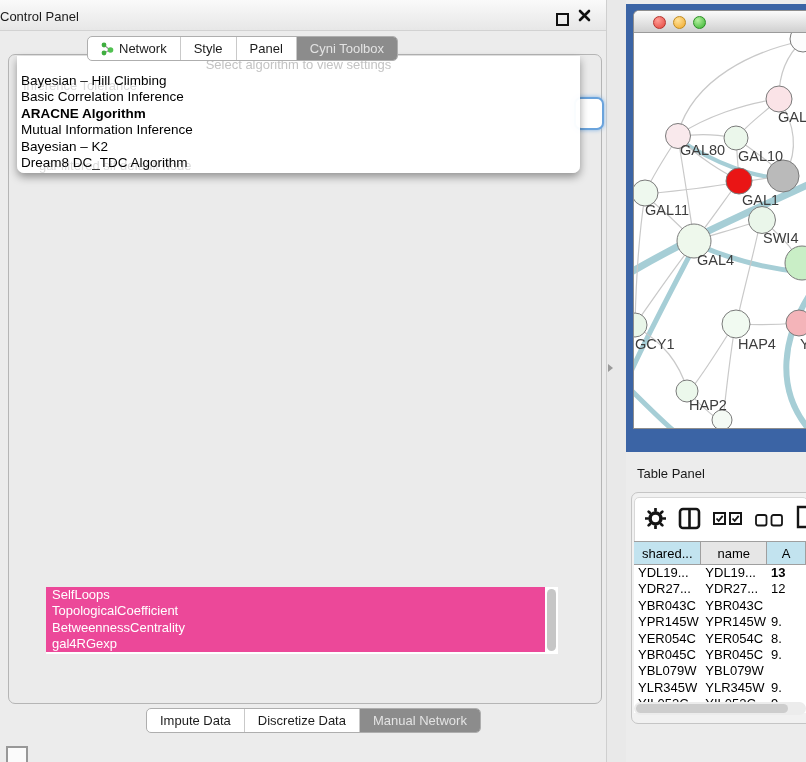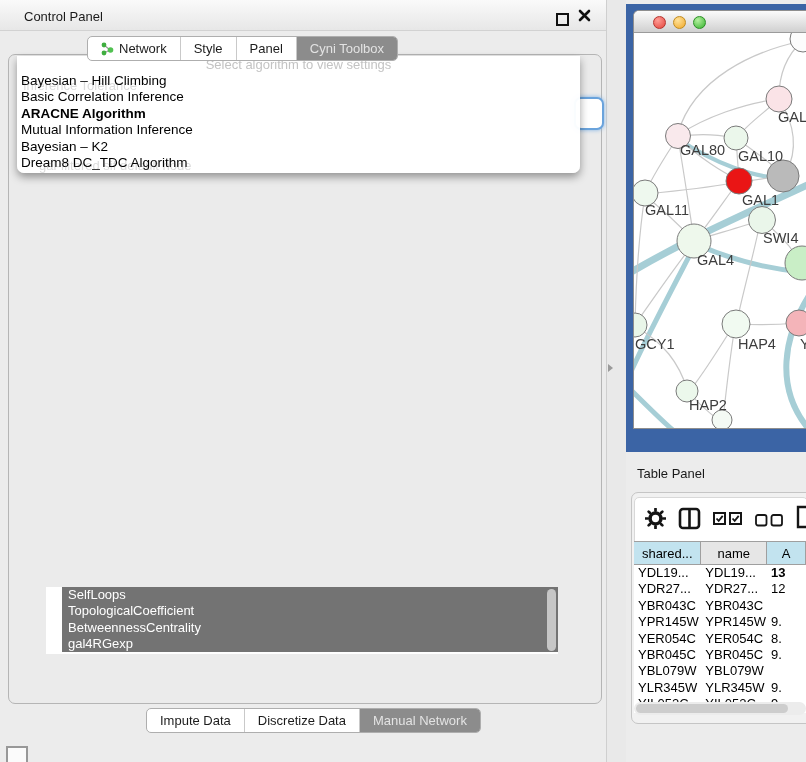--- a/index.html
+++ b/index.html
@@ -1,20 +1,20 @@
 <!DOCTYPE html>
 <html><head>
 <meta charset="utf-8">
 <style>
   html,body{margin:0;padding:0;background:#ececec;font-family:"Liberation Sans","DejaVu Sans",sans-serif;}
   #app{position:relative;width:806px;height:762px;overflow:hidden;background:#ececec;}
   .abs{position:absolute;}
   
   .cp-titlebar{left:0;top:0;width:607px;height:30px;background:linear-gradient(#fafafa,#e7e7e7);border-bottom:1px solid #d2d2d2;}
-  .cp-title{left:24px;top:9px;font-size:13px;color:#1a1a1a;}
+  .cp-title{left:0;top:9px;font-size:13px;color:#1a1a1a;}
   .float-btn{left:556px;top:13px;width:9px;height:9px;border:2px solid #111;background:transparent;}
   .close-btn{left:577px;top:8px;width:16px;height:16px;}
   .panel-divider{left:606px;top:0;width:1px;height:762px;background:#cfcfcf;}
   .gutter{left:607px;top:0;width:19px;height:762px;background:#e9e9e9;}
   .gutter-handle{left:608px;top:364px;width:0;height:0;border-top:4px solid transparent;border-bottom:4px solid transparent;border-left:5px solid #9a9a9a;}
   .content-box{left:8px;top:54px;width:592px;height:648px;background:#ebebeb;border:1px solid #b5b5b5;border-radius:7px;z-index:1;}
   
   .seg-ctl{display:flex;height:23px;background:#fff;border:1px solid #aeaeae;border-radius:5px;overflow:hidden;z-index:70;font-size:13px;color:#1c1c1c;}
   .seg{display:flex;align-items:center;padding:0 13px;border-right:1px solid #c9c9c9;white-space:nowrap;cursor:default;}
   .seg:last-child{border-right:none;}
@@ -46,21 +46,21 @@
   .field{position:absolute;height:20px;background:#fff;font-size:13px;text-align:right;display:block;line-height:20px;padding-right:7px;box-sizing:border-box;}
   .f-strong{border:2px solid #3c3c3c;color:#000;}
   .f-norm{border:1px solid #8a8a8a;color:#000;}
   .f-dis{border:1px solid #c3c3c3;background:#fcfcfc;color:#ababab;}
   .chk{position:absolute;width:14px;height:14px;border:1px solid #c2c2c2;border-radius:3px;background:linear-gradient(#fff,#eee);}
   .tri-right{display:inline-block;width:0;height:0;border-top:6px solid transparent;border-bottom:6px solid transparent;border-left:8px solid #111;vertical-align:-2px;margin-left:8px;}
   .tri-down{display:inline-block;width:0;height:0;border-left:7px solid transparent;border-right:7px solid transparent;border-top:8px solid #111;vertical-align:-1px;margin-left:6px;}
   
   .attr-list{left:46px;top:587px;width:512px;height:67px;background:#fff;overflow:hidden;z-index:2;}
   .attr-item{height:16.3px;line-height:16.3px;font-size:13px;padding-left:6px;color:#111;width:499px;box-sizing:border-box;}
-  .attr-item.sel{background:#737373;color:#fff;margin-left:16px;}
+  .attr-item.sel{background:#ec4899;color:#fff;}
   .attr-vsb{left:547px;top:589px;width:9px;height:62px;background:#c6c6c6;border-radius:5px;z-index:3;}
   
   .set-vsb-track{left:586px;top:192px;width:13px;height:470px;background:#f3f3f3;border-left:1px solid #dcdcdc;border-radius:6px;}
   .set-vsb-thumb{left:587px;top:196px;width:11px;height:366px;background:#bdbdbd;border-radius:6px;}
   .set-hsb-thumb{left:22px;top:656px;width:560px;height:13px;background:#fdfdfd;border:1px solid #c2c2c2;border-radius:7px;box-sizing:border-box;}
   
   .apply-btn{left:272px;top:674px;width:66px;height:22px;background:linear-gradient(#ffffff,#e7e7e7);border:1px solid #9f9f9f;border-radius:5px;font-size:13px;color:#111;text-align:center;line-height:21px;}
   .mini-icon{left:6px;top:746px;width:18px;height:15px;border:2px solid #989898;background:#fbfbfb;}
   
   .desktop{left:626px;top:4px;width:180px;height:448px;background:#3b64a5;}

